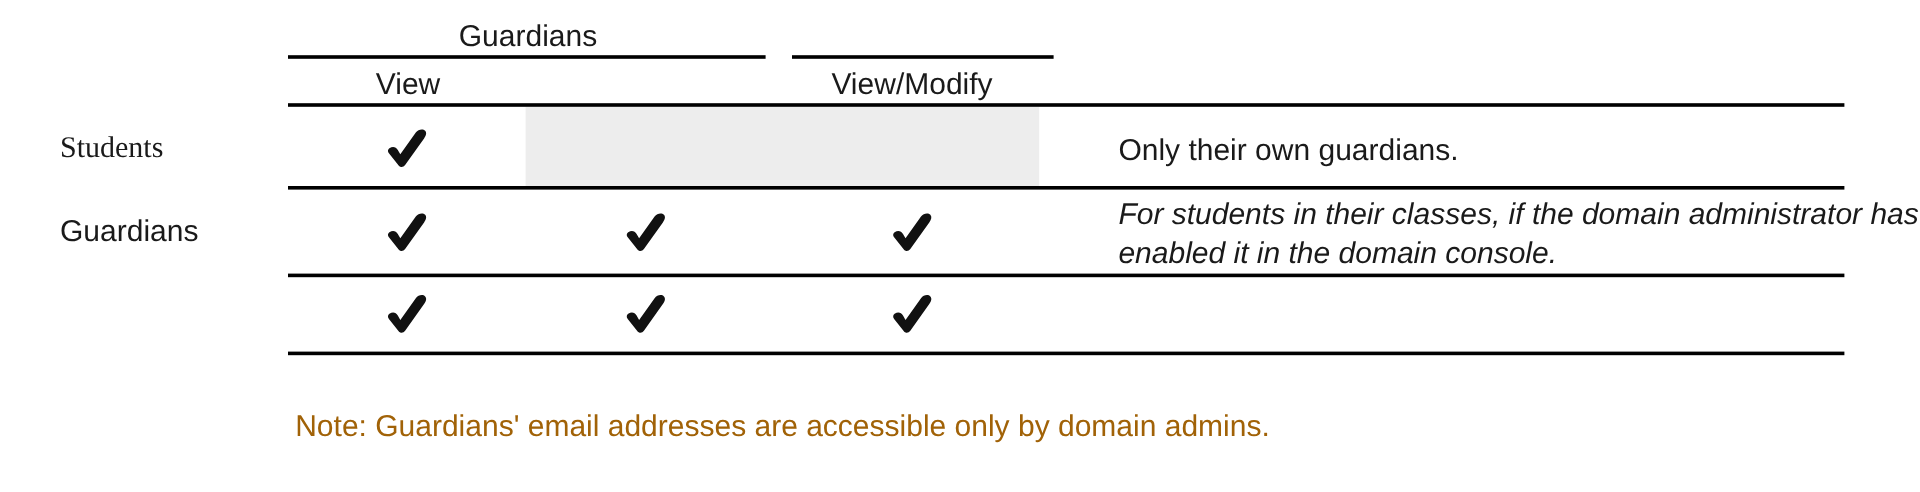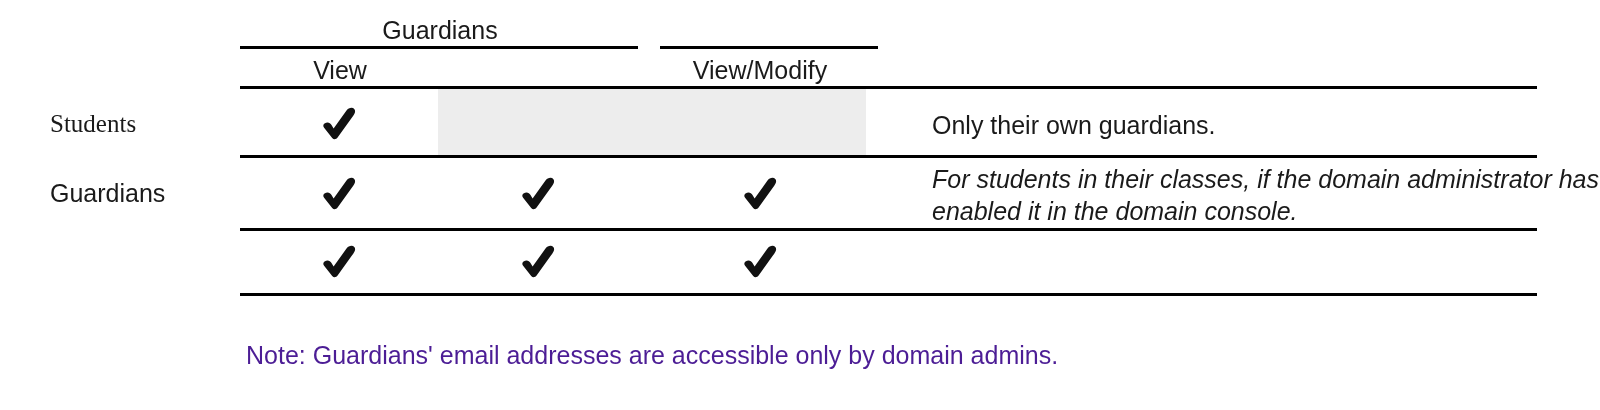--- a/index.html
+++ b/index.html
@@ -76,21 +76,21 @@
     width: 672px;
     margin-left: 36px;
   }
   .note {
     position: absolute;
     left: 246px;
     top: 340px;
     font-size: 25px;
     line-height: 30px;
     white-space: nowrap;
-    color: #4c1d95;
+    color: #a16207;
   }
 
   
   .check {
     position: absolute;
     width: 46px;
     height: 46px;
     display: block;
   }
   .check svg { display: block; width: 46px; height: 46px; }

